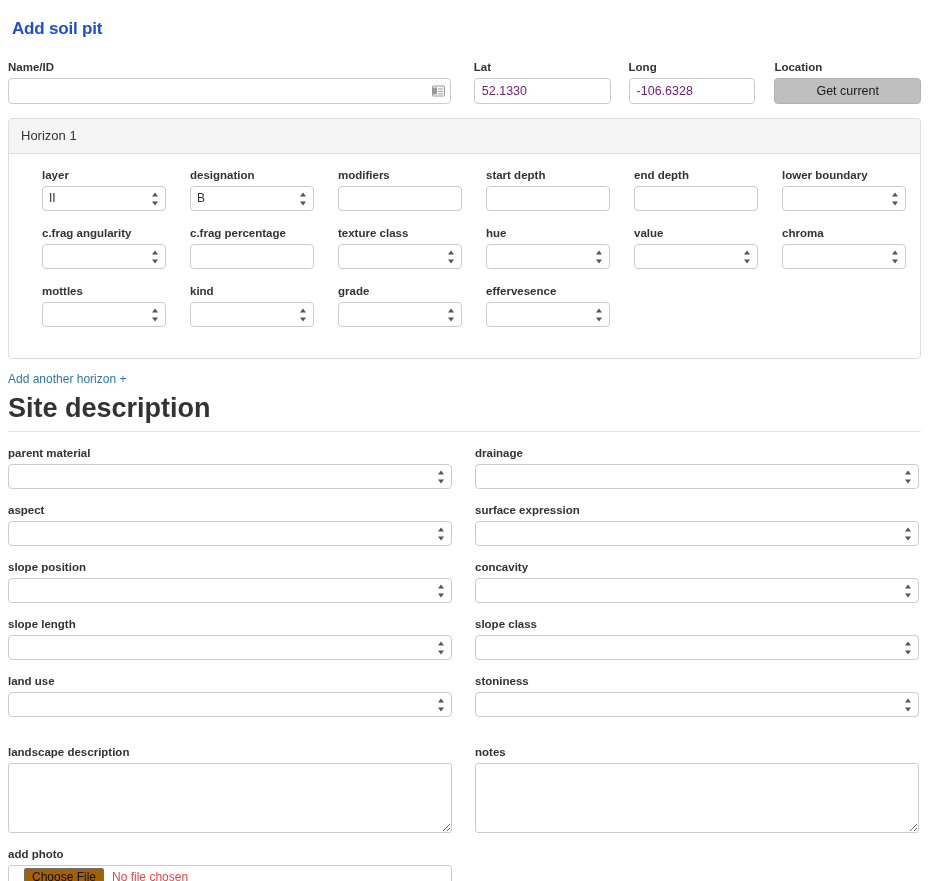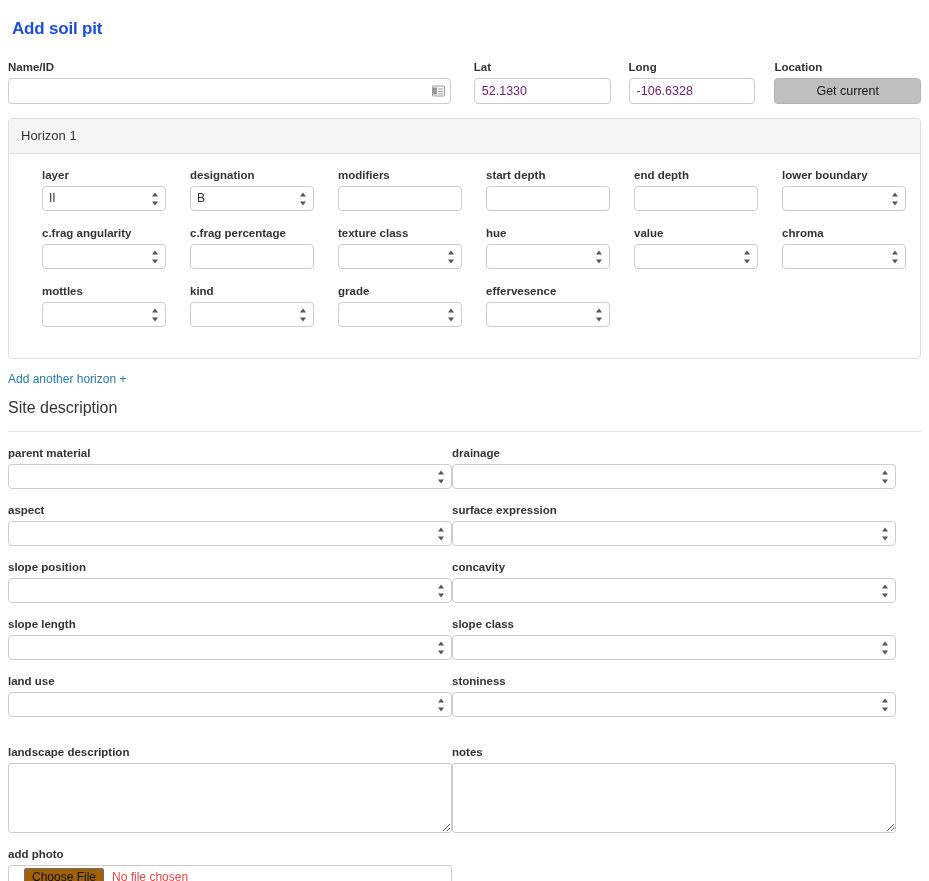--- a/index.html
+++ b/index.html
@@ -27,22 +27,22 @@
   h1.page-title {
     font-size: 17px;
     font-weight: bold;
     color: #1d4ed8;
     margin: 4px;
     padding: 10px 0 0 8px;
     letter-spacing: -0.2px;
     line-height: 30px;
   }
   h2.section-title {
-    font-size: 16px;
-    font-weight: normal;
+    font-size: 27px;
+    font-weight: bold;
     color: #333333;
     margin: 0;
     padding: 8px 0 0 8px;
     line-height: 26px;
   }
   .hr {
     height: 1px;
     background: #e5e5e5;
     margin: 10px 8px 0 8px;
     border: 0;
@@ -227,20 +227,21 @@
     font-size: 12px;
     text-decoration: none;
     cursor: pointer;
     line-height: 15px;
   }
 
   
   .sdwrap {
     padding: 14px 8px 0 8px;
     display: flex;
+    gap: 23px;
   }
   .sdcol { width: 444px; }
   .sdcol .field { margin-bottom: 14px; }
   .sdcol .ctl { width: 100%; height: 25px; }
 
   .ta {
     box-sizing: border-box;
     width: 100%;
     height: 70px;
     border: 1px solid #ccc;

